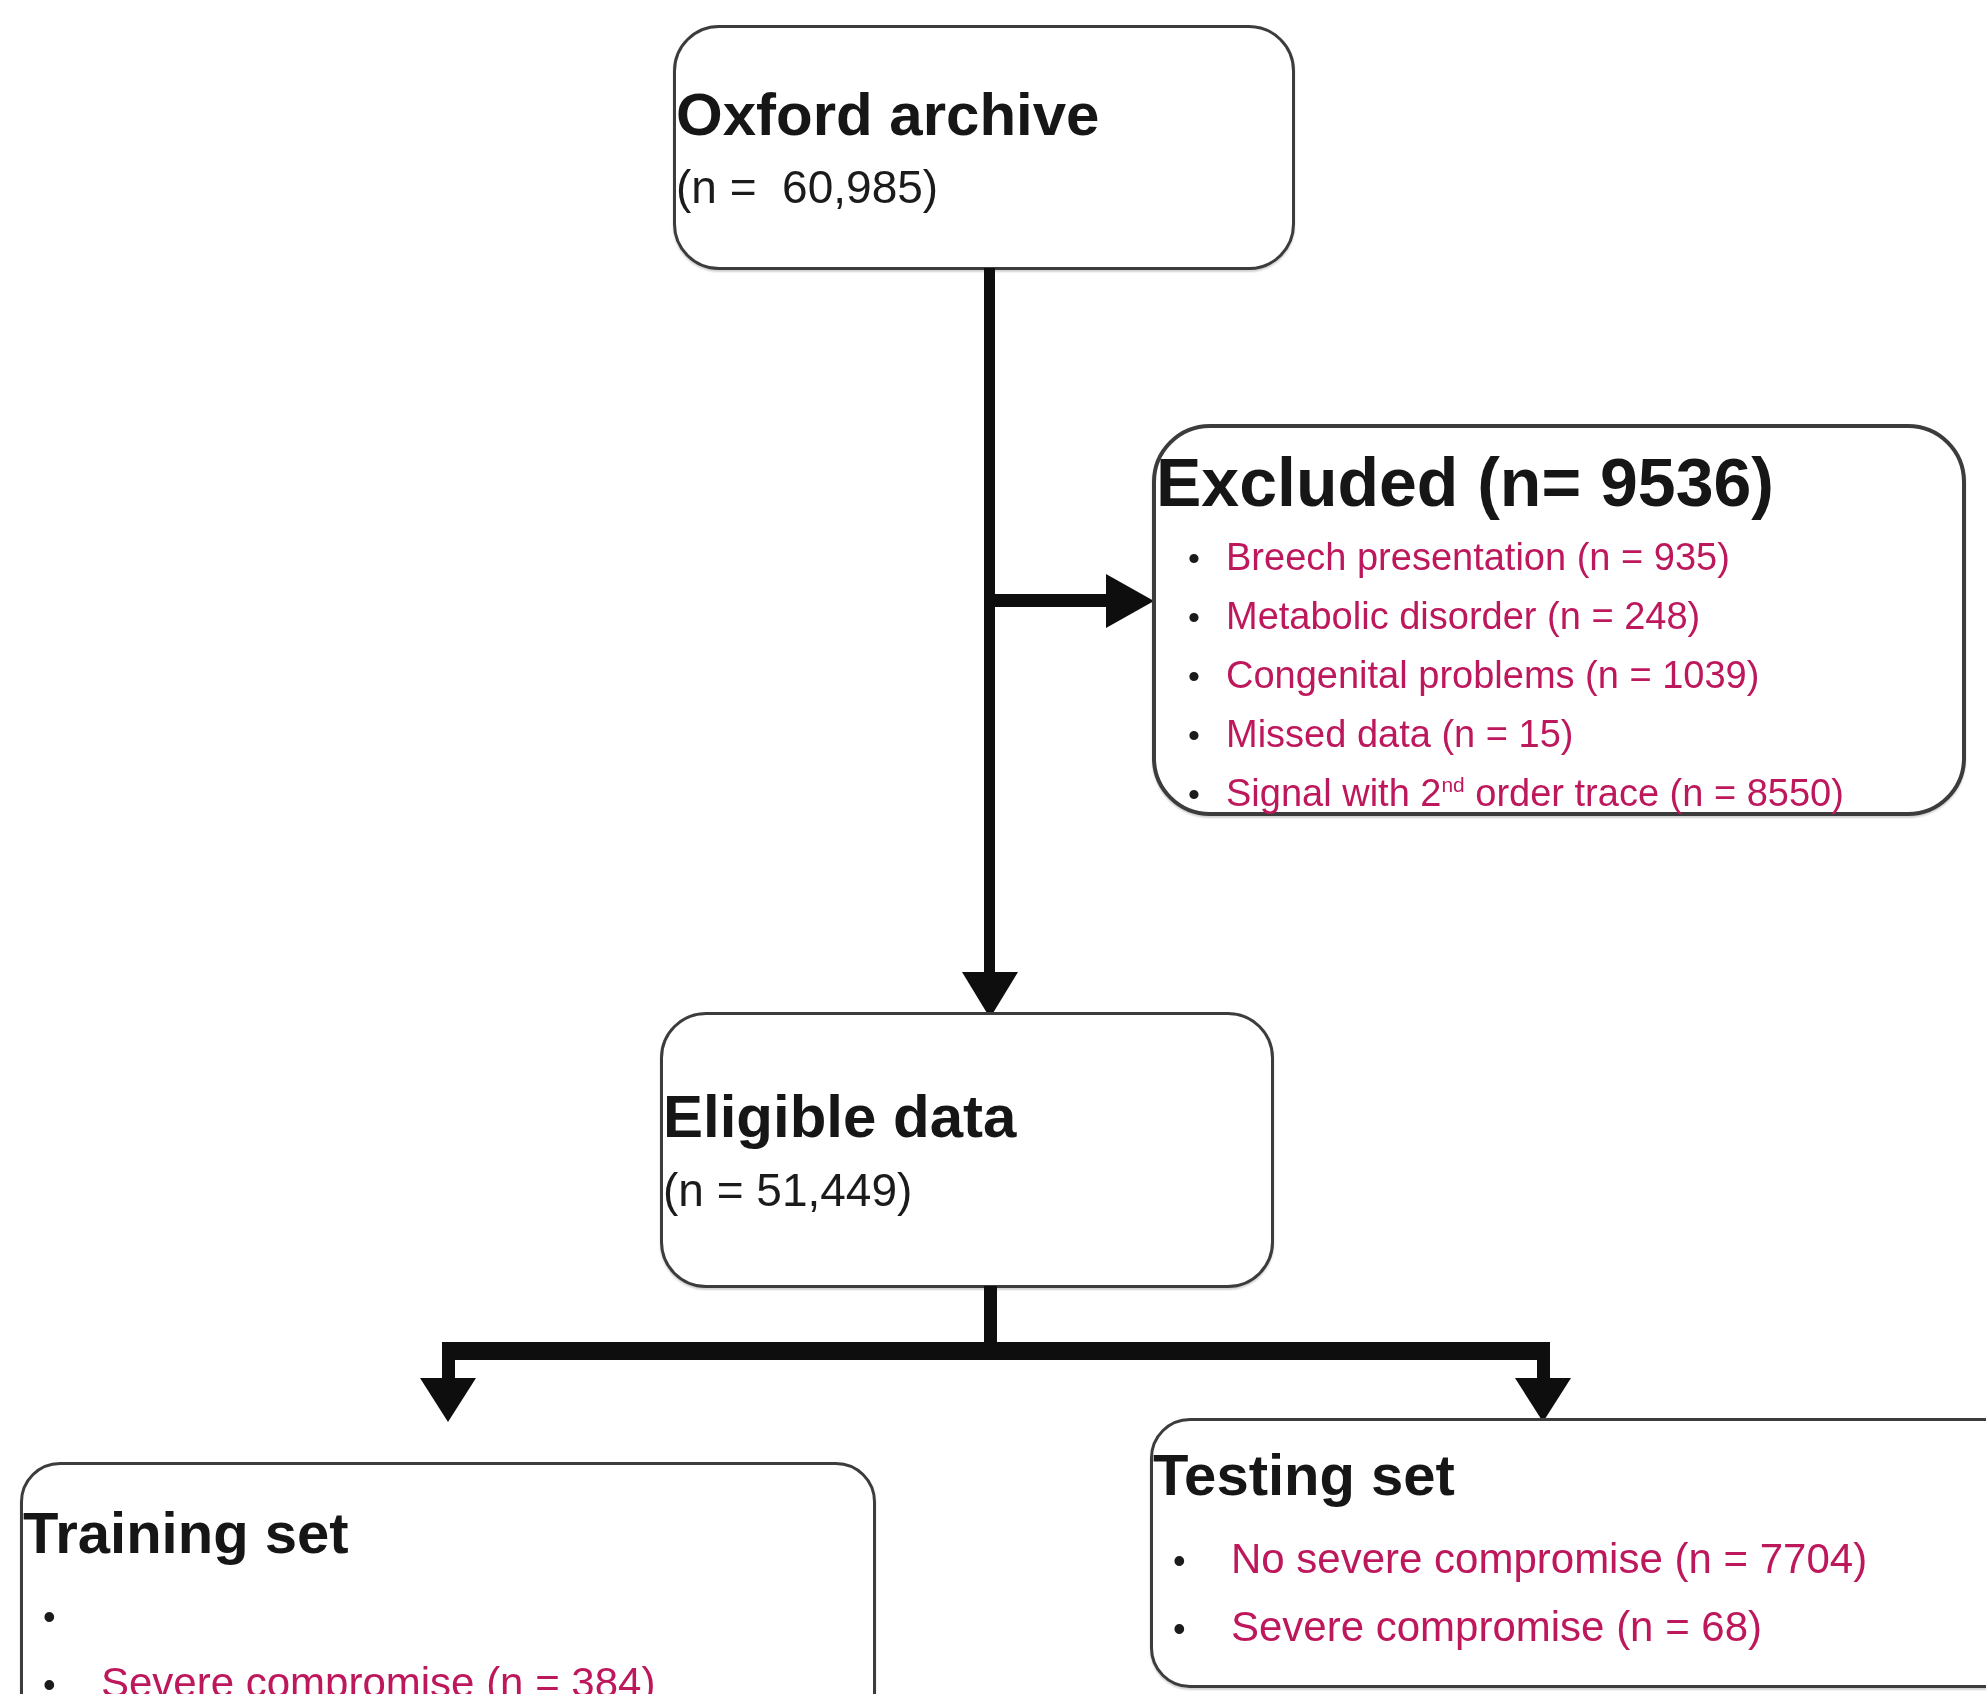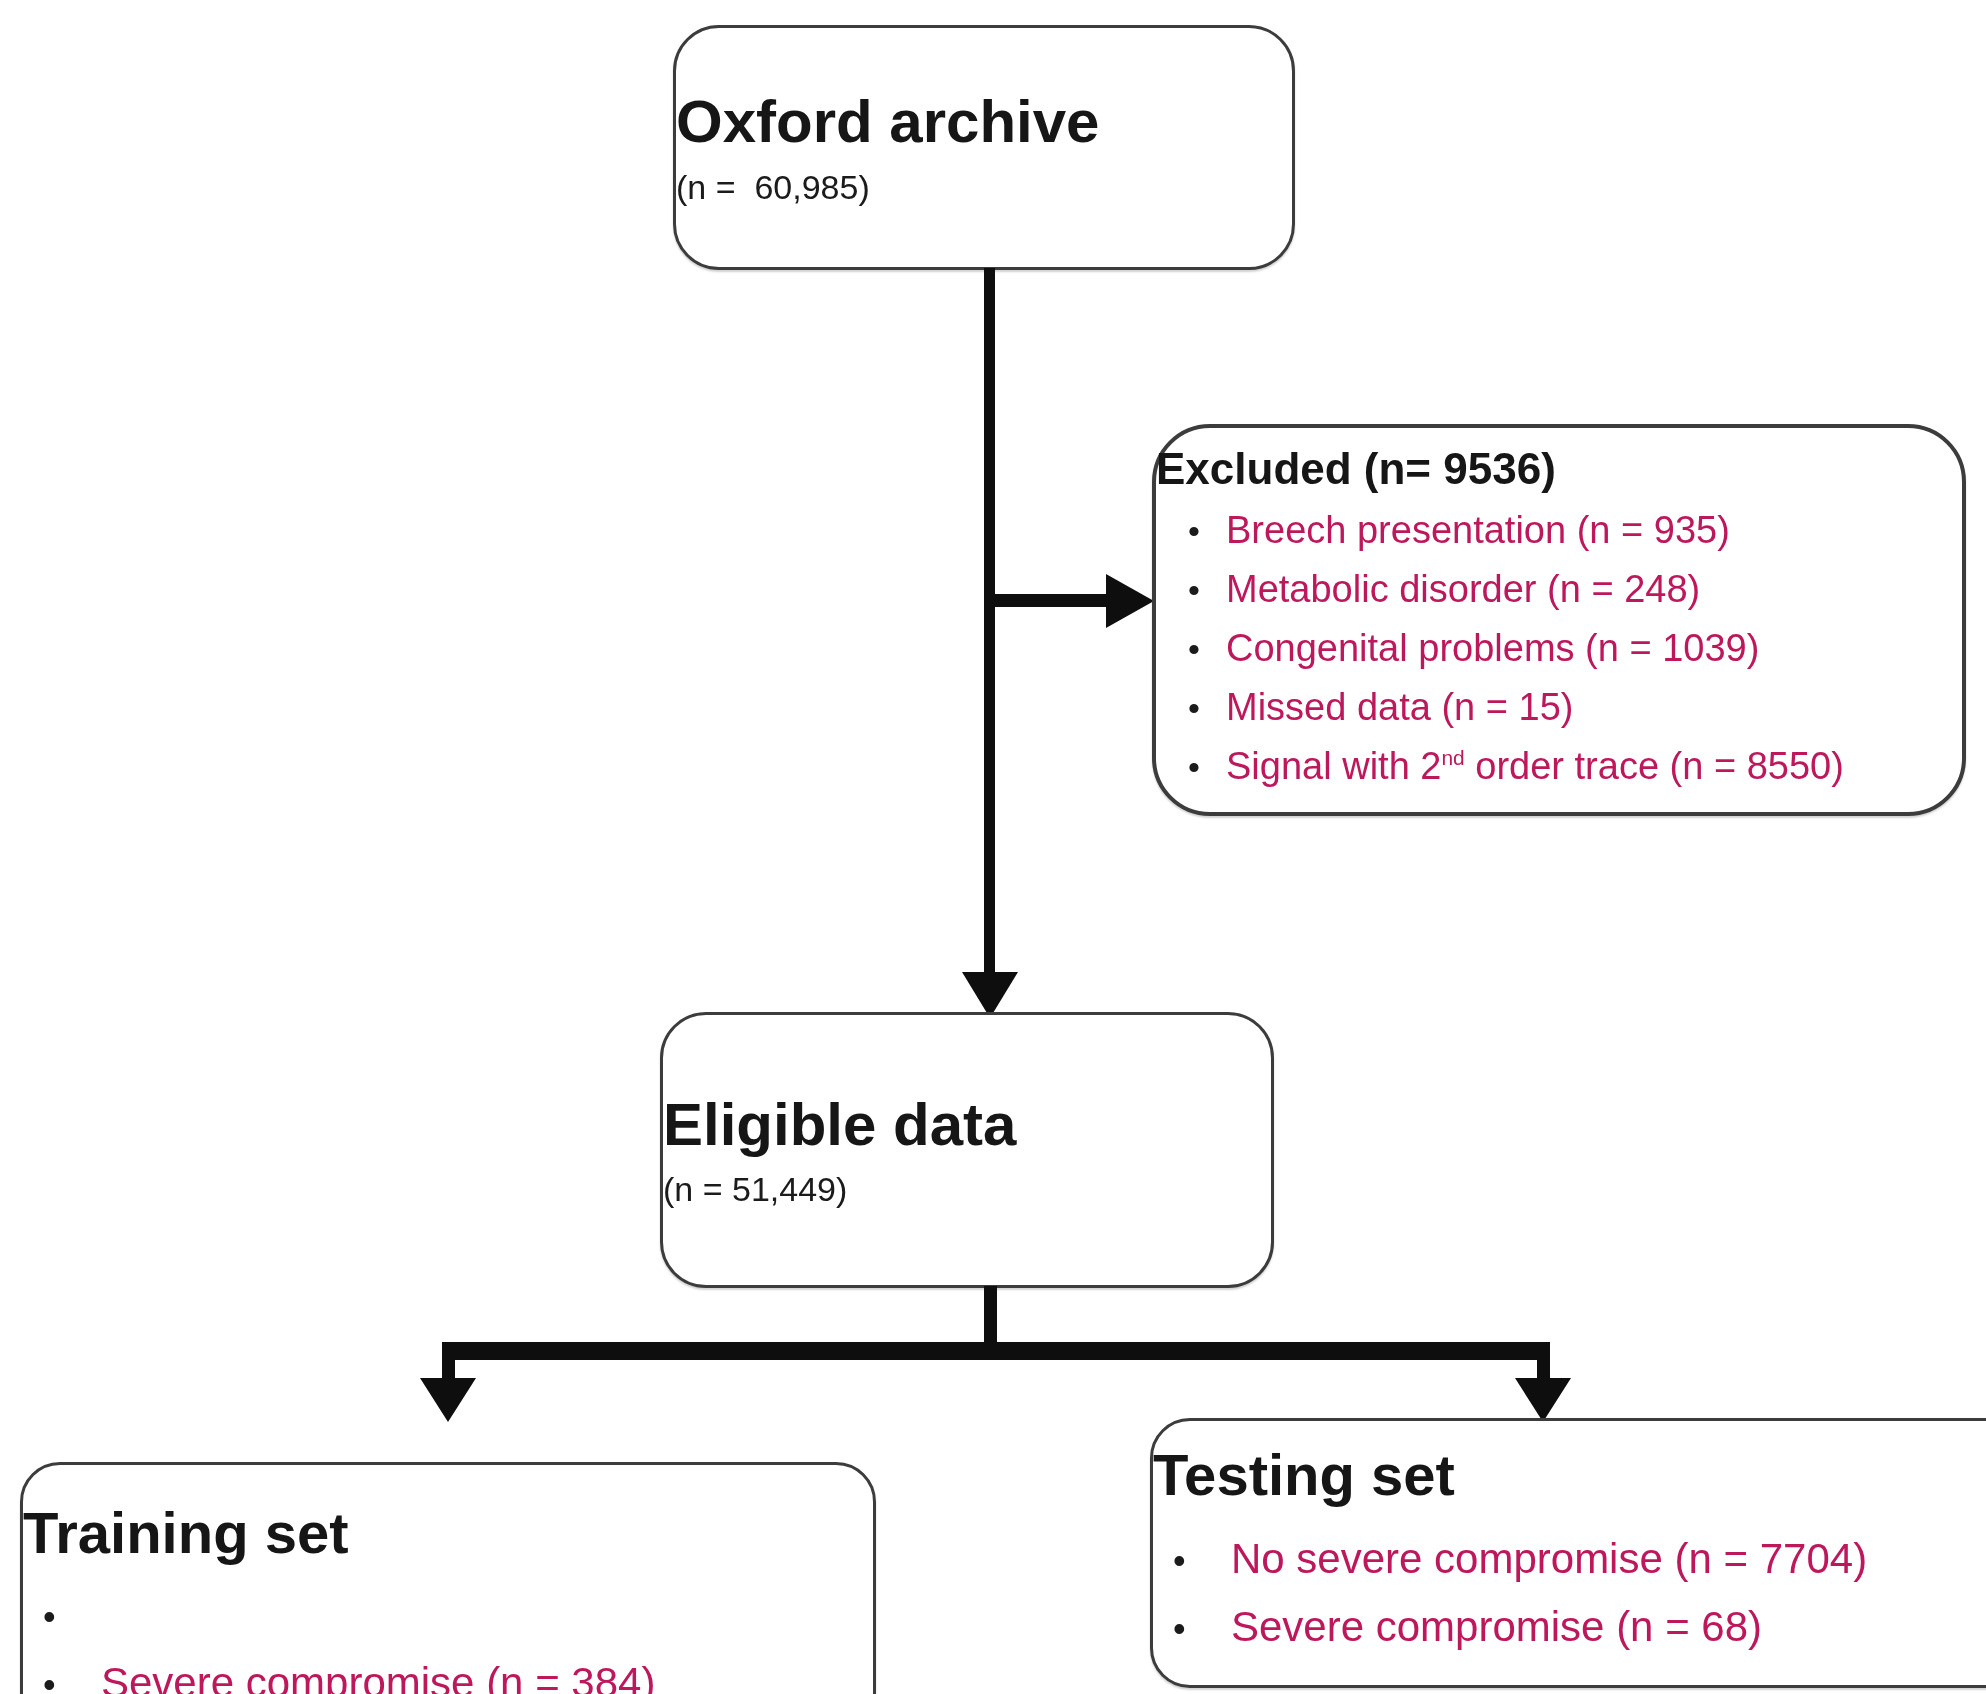--- a/index.html
+++ b/index.html
@@ -23,34 +23,34 @@
     box-shadow: 0 2px 2px rgba(0,0,0,0.18);
   }
   .box-title {
     font-weight: bold;
     font-size: 60px;
     line-height: 1.12;
     color: #161616;
     white-space: nowrap;
   }
   .box-subtitle {
-    font-size: 34px;
+    font-size: 46px;
     margin-top: 12px;
     color: #1b1b1b;
     white-space: nowrap;
   }
   
   .box-oxford   { left: 673px;  top: 25px;   width: 622px; height: 245px; border-radius: 46px; }
   .box-eligible { left: 660px;  top: 1012px; width: 614px; height: 276px; border-radius: 46px; }
   .box-excluded {
     left: 1152px; top: 424px; width: 814px; height: 392px;
     border-radius: 58px; border-width: 4px;
     justify-content: flex-start; padding-top: 16px;
   }
-  .box-excluded .box-title { font-size: 44px; }
+  .box-excluded .box-title { font-size: 68px; }
   .box-training { left: 20px;   top: 1418px; width: 856px; height: 270px; border-radius: 40px; justify-content: flex-start; padding-top: 36px; margin-top: 44px; }
   .box-testing  { left: 1150px; top: 1418px; width: 936px; height: 270px; border-radius: 40px; justify-content: flex-start; padding-top: 22px; }
   .box-training .box-title, .box-testing .box-title { font-size: 58px; }
   
   .bullet-list {
     list-style: none;
     margin: 8px 0 0 0;
     padding: 0;
     align-self: stretch;
   }

